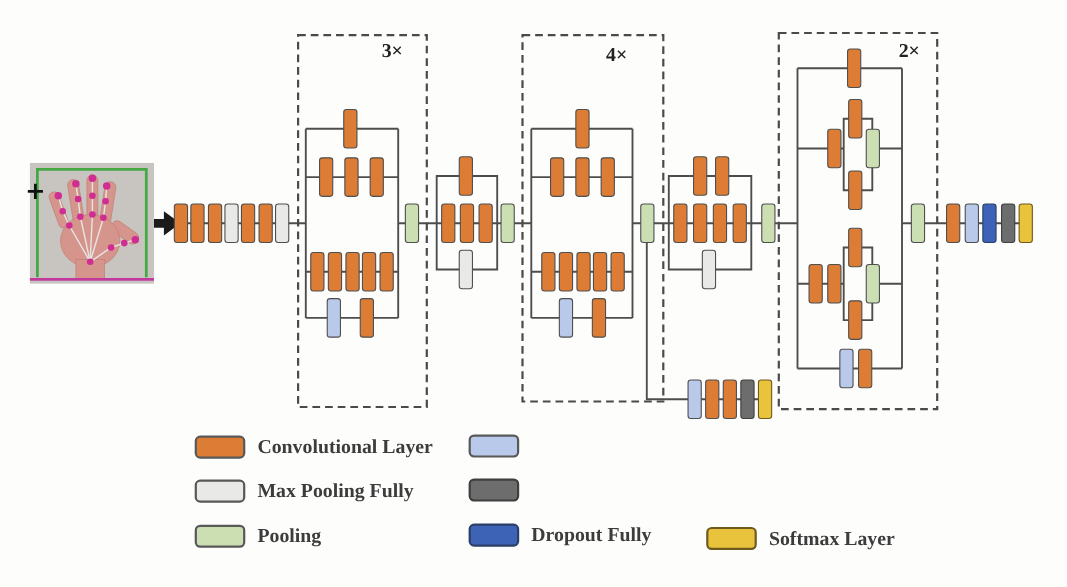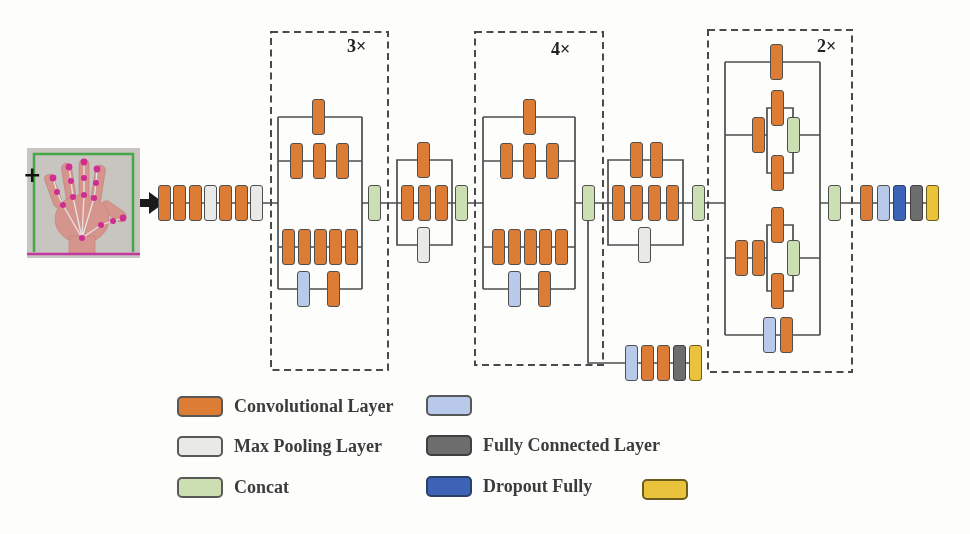--- a/index.html
+++ b/index.html
@@ -172,35 +172,35 @@
       <div class="blk softmax" style="left: 926px; top: 185px;"></div>
     </div>
 
   <div class="legend">
     <div class="legend-item" style="left:177px;top:396px;">
       <span class="sw conv"></span>
       <span class="lbl">Convolutional Layer</span>
     </div>
     <div class="legend-item" style="left:177px;top:436px;">
       <span class="sw maxpool"></span>
-      <span class="lbl">Max Pooling Layer</span>
+      <span class="lbl">Max Pooling Fully</span>
     </div>
     <div class="legend-item" style="left:177px;top:477px;">
       <span class="sw concat"></span>
-      <span class="lbl">Concat</span>
+      <span class="lbl">Pooling</span>
     </div>
     <div class="legend-item" style="left:426px;top:395px;">
       <span class="sw meanpool"></span>
     </div>
     <div class="legend-item" style="left:426px;top:435px;">
       <span class="sw fc"></span>
-      <span class="lbl">Fully Connected Layer</span>
     </div>
     <div class="legend-item" style="left:426px;top:476px;">
       <span class="sw dropout"></span>
       <span class="lbl">Dropout Fully</span>
     </div>
     <div class="legend-item" style="left:642px;top:479px;">
       <span class="sw softmax"></span>
+      <span class="lbl">Softmax Layer</span>
     </div>
   </div>
 
 </div>
 
 </body></html>

